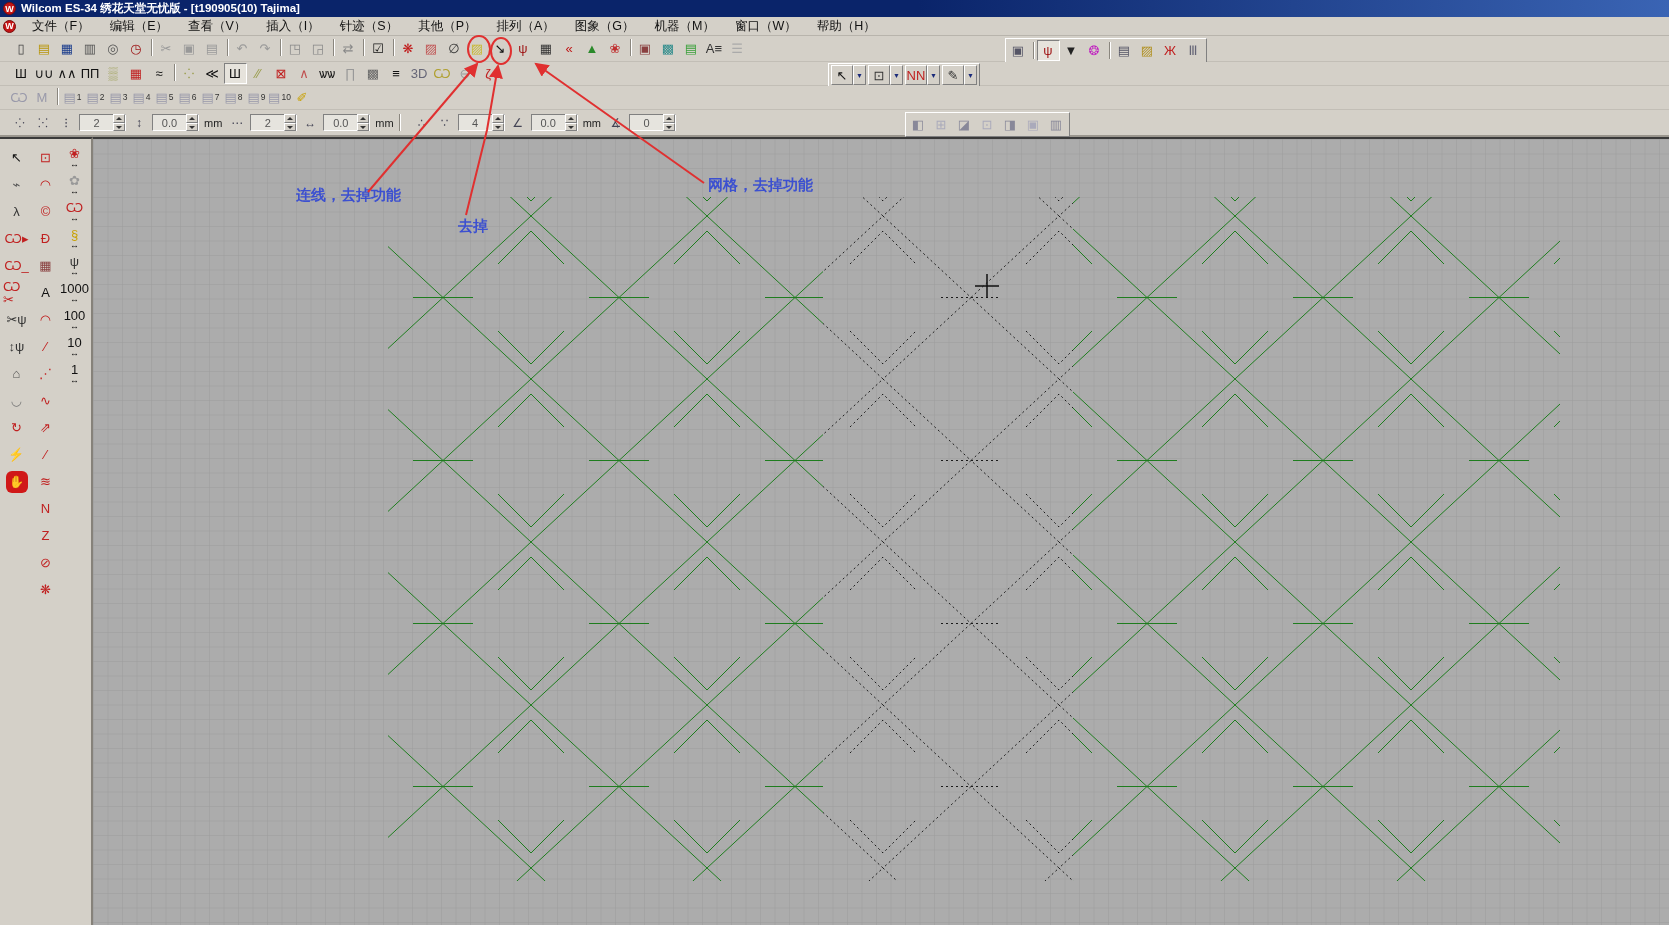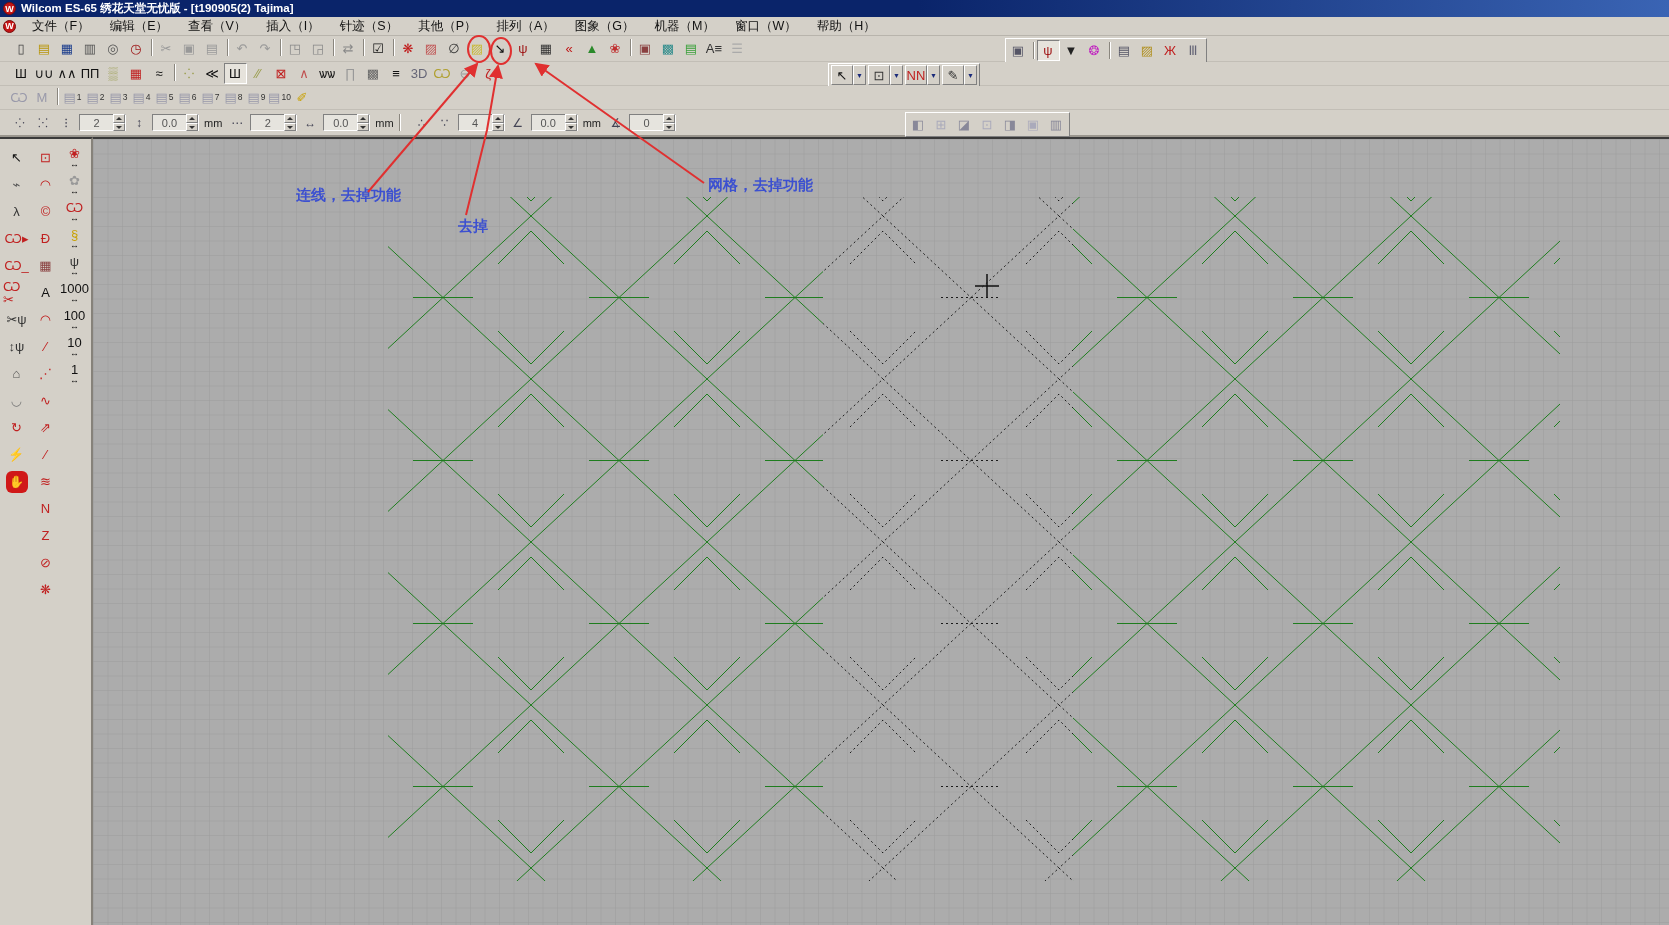--- a/index.html
+++ b/index.html
@@ -84,21 +84,21 @@
   .anno.block { color:#3c50d0; font-size:14.5px; line-height:20.5px; font-weight:bold; }
   .anno.purple { color:#a030a8; font-size:14.5px; line-height:20.5px; }
 </style>
 </head>
 <body>
 
 <div id="app">
 
   <div class="titlebar">
     <span class="logo">W</span>
-    <span>Wilcom ES-65 绣花天堂无忧版 - [t190905(2)        Tajima]</span>
+    <span>Wilcom ES-34 绣花天堂无忧版 - [t190905(10)        Tajima]</span>
   </div>
 
   <div class="menubar">
     <span class="logo">W</span>
 
       <span class="menu-item">
         <span>文件（F）</span>
       </span>
 
       <span class="menu-item">

